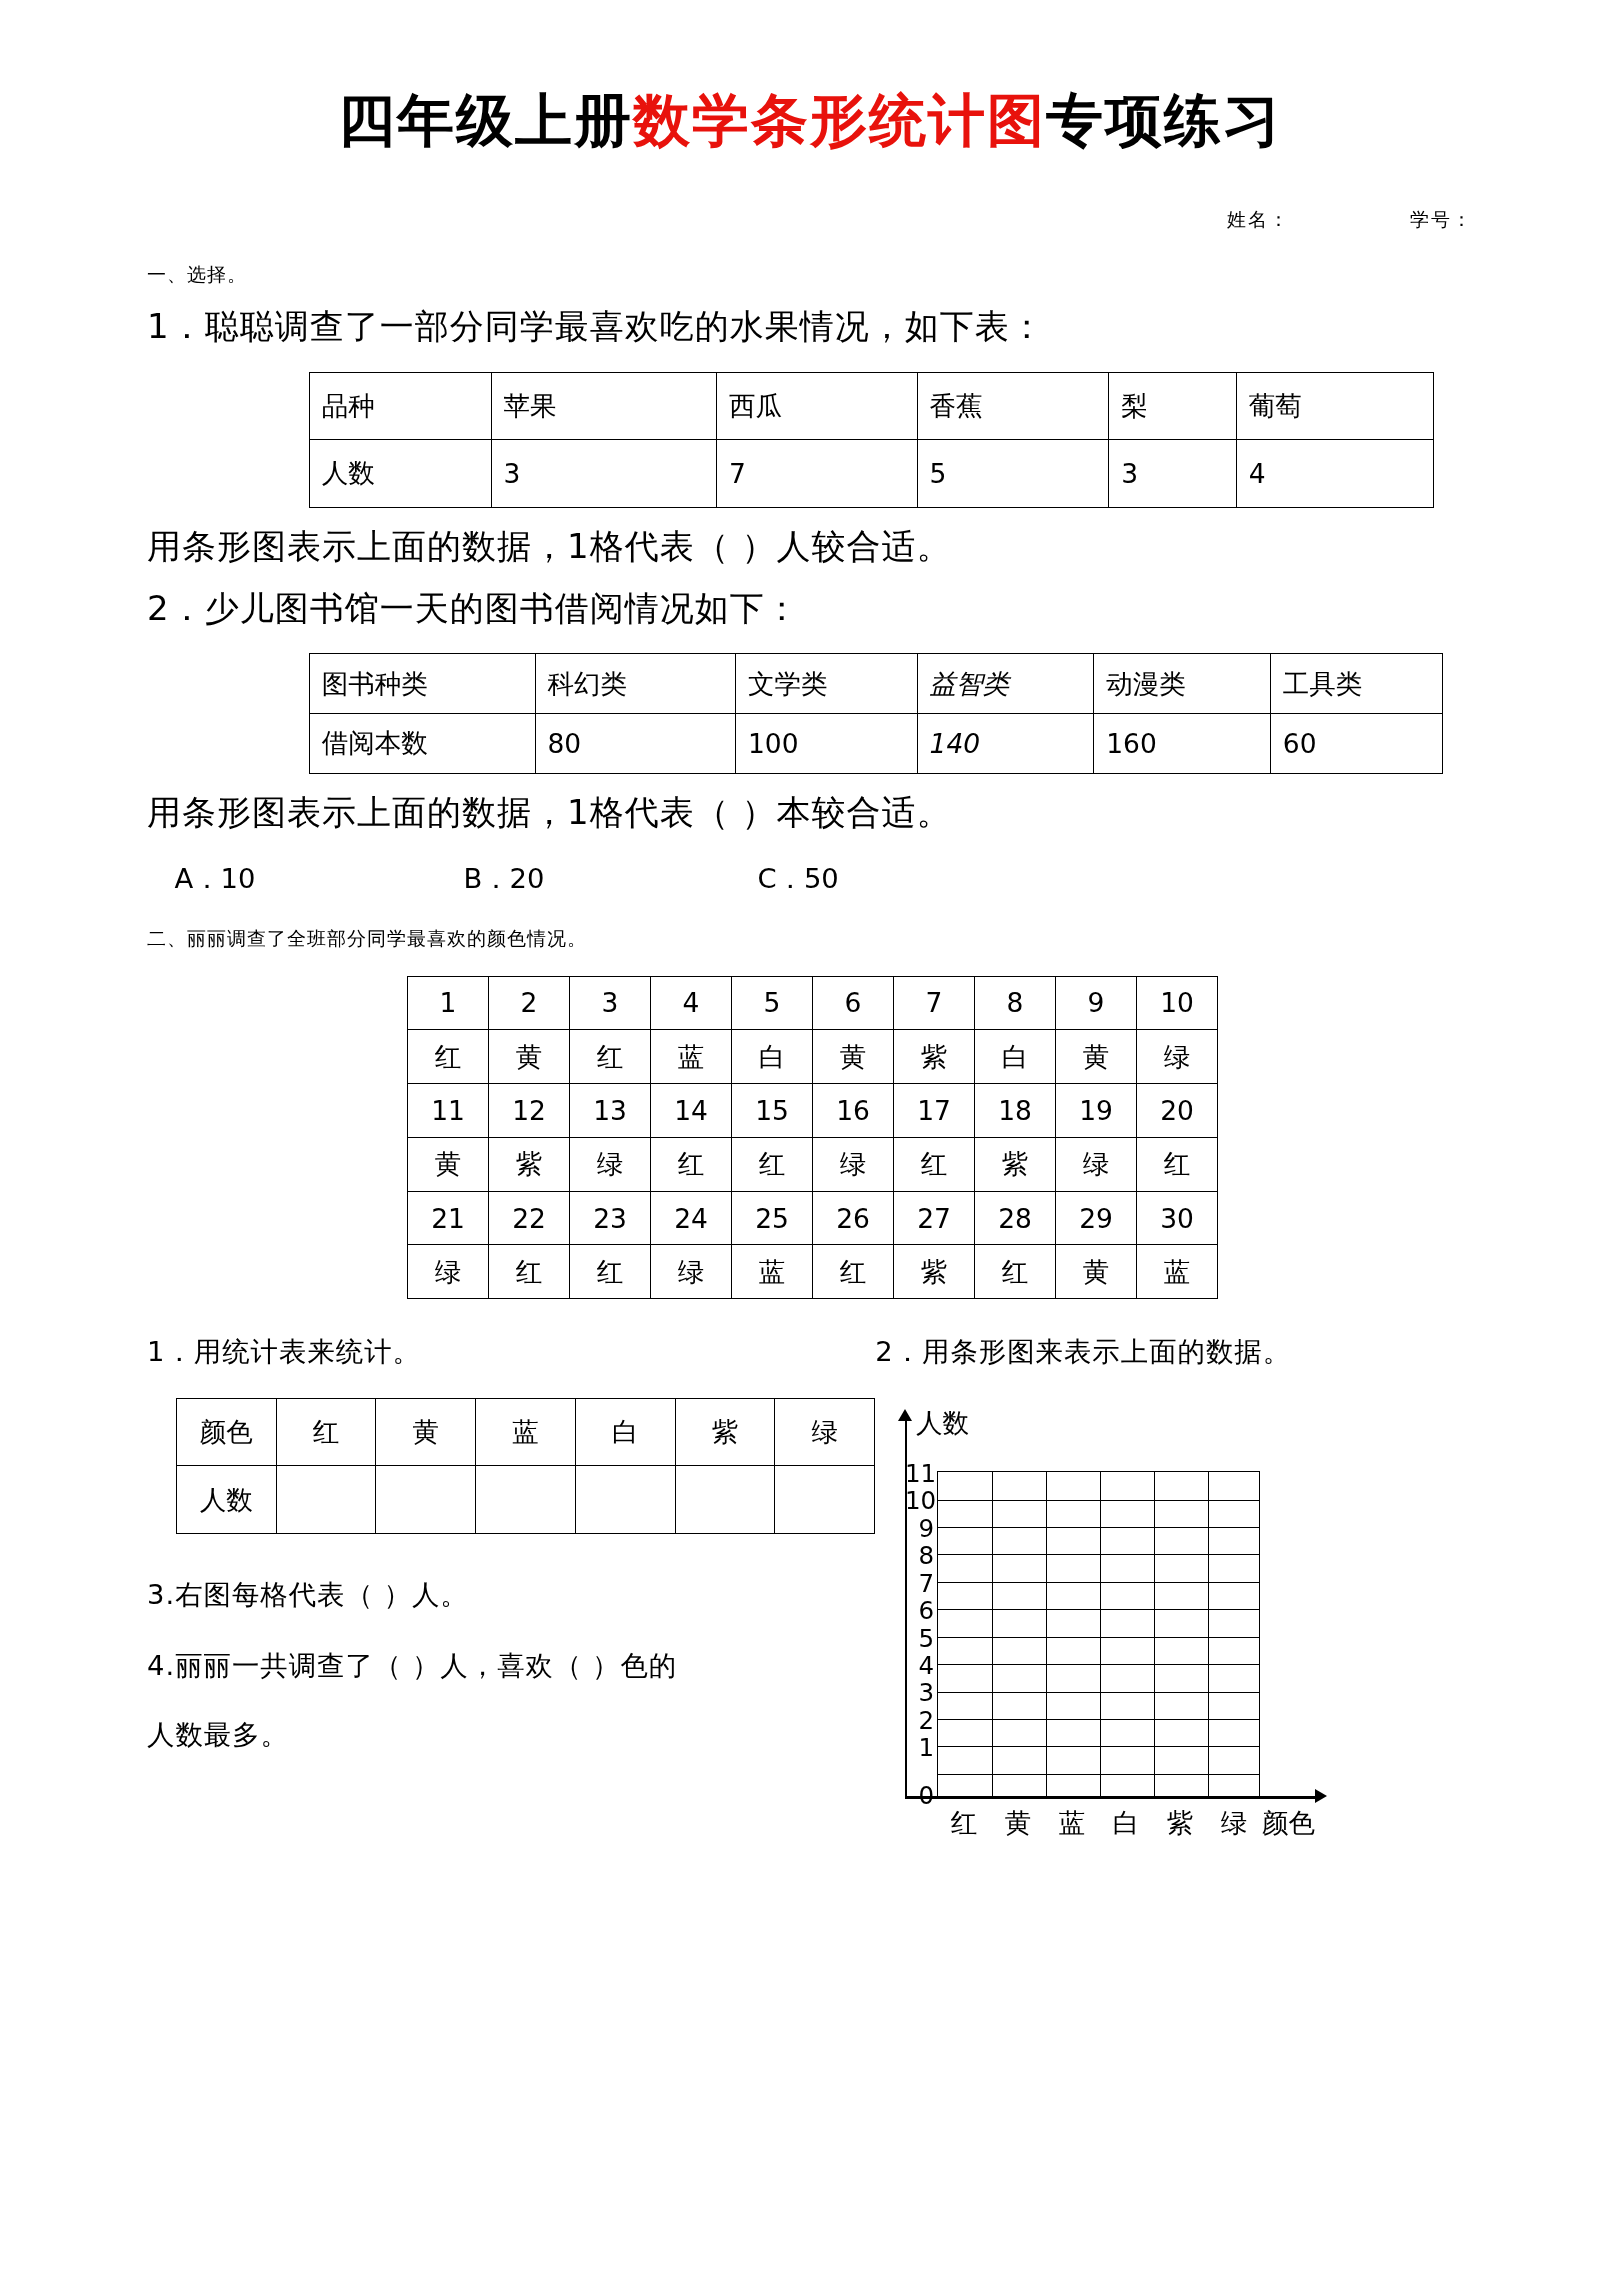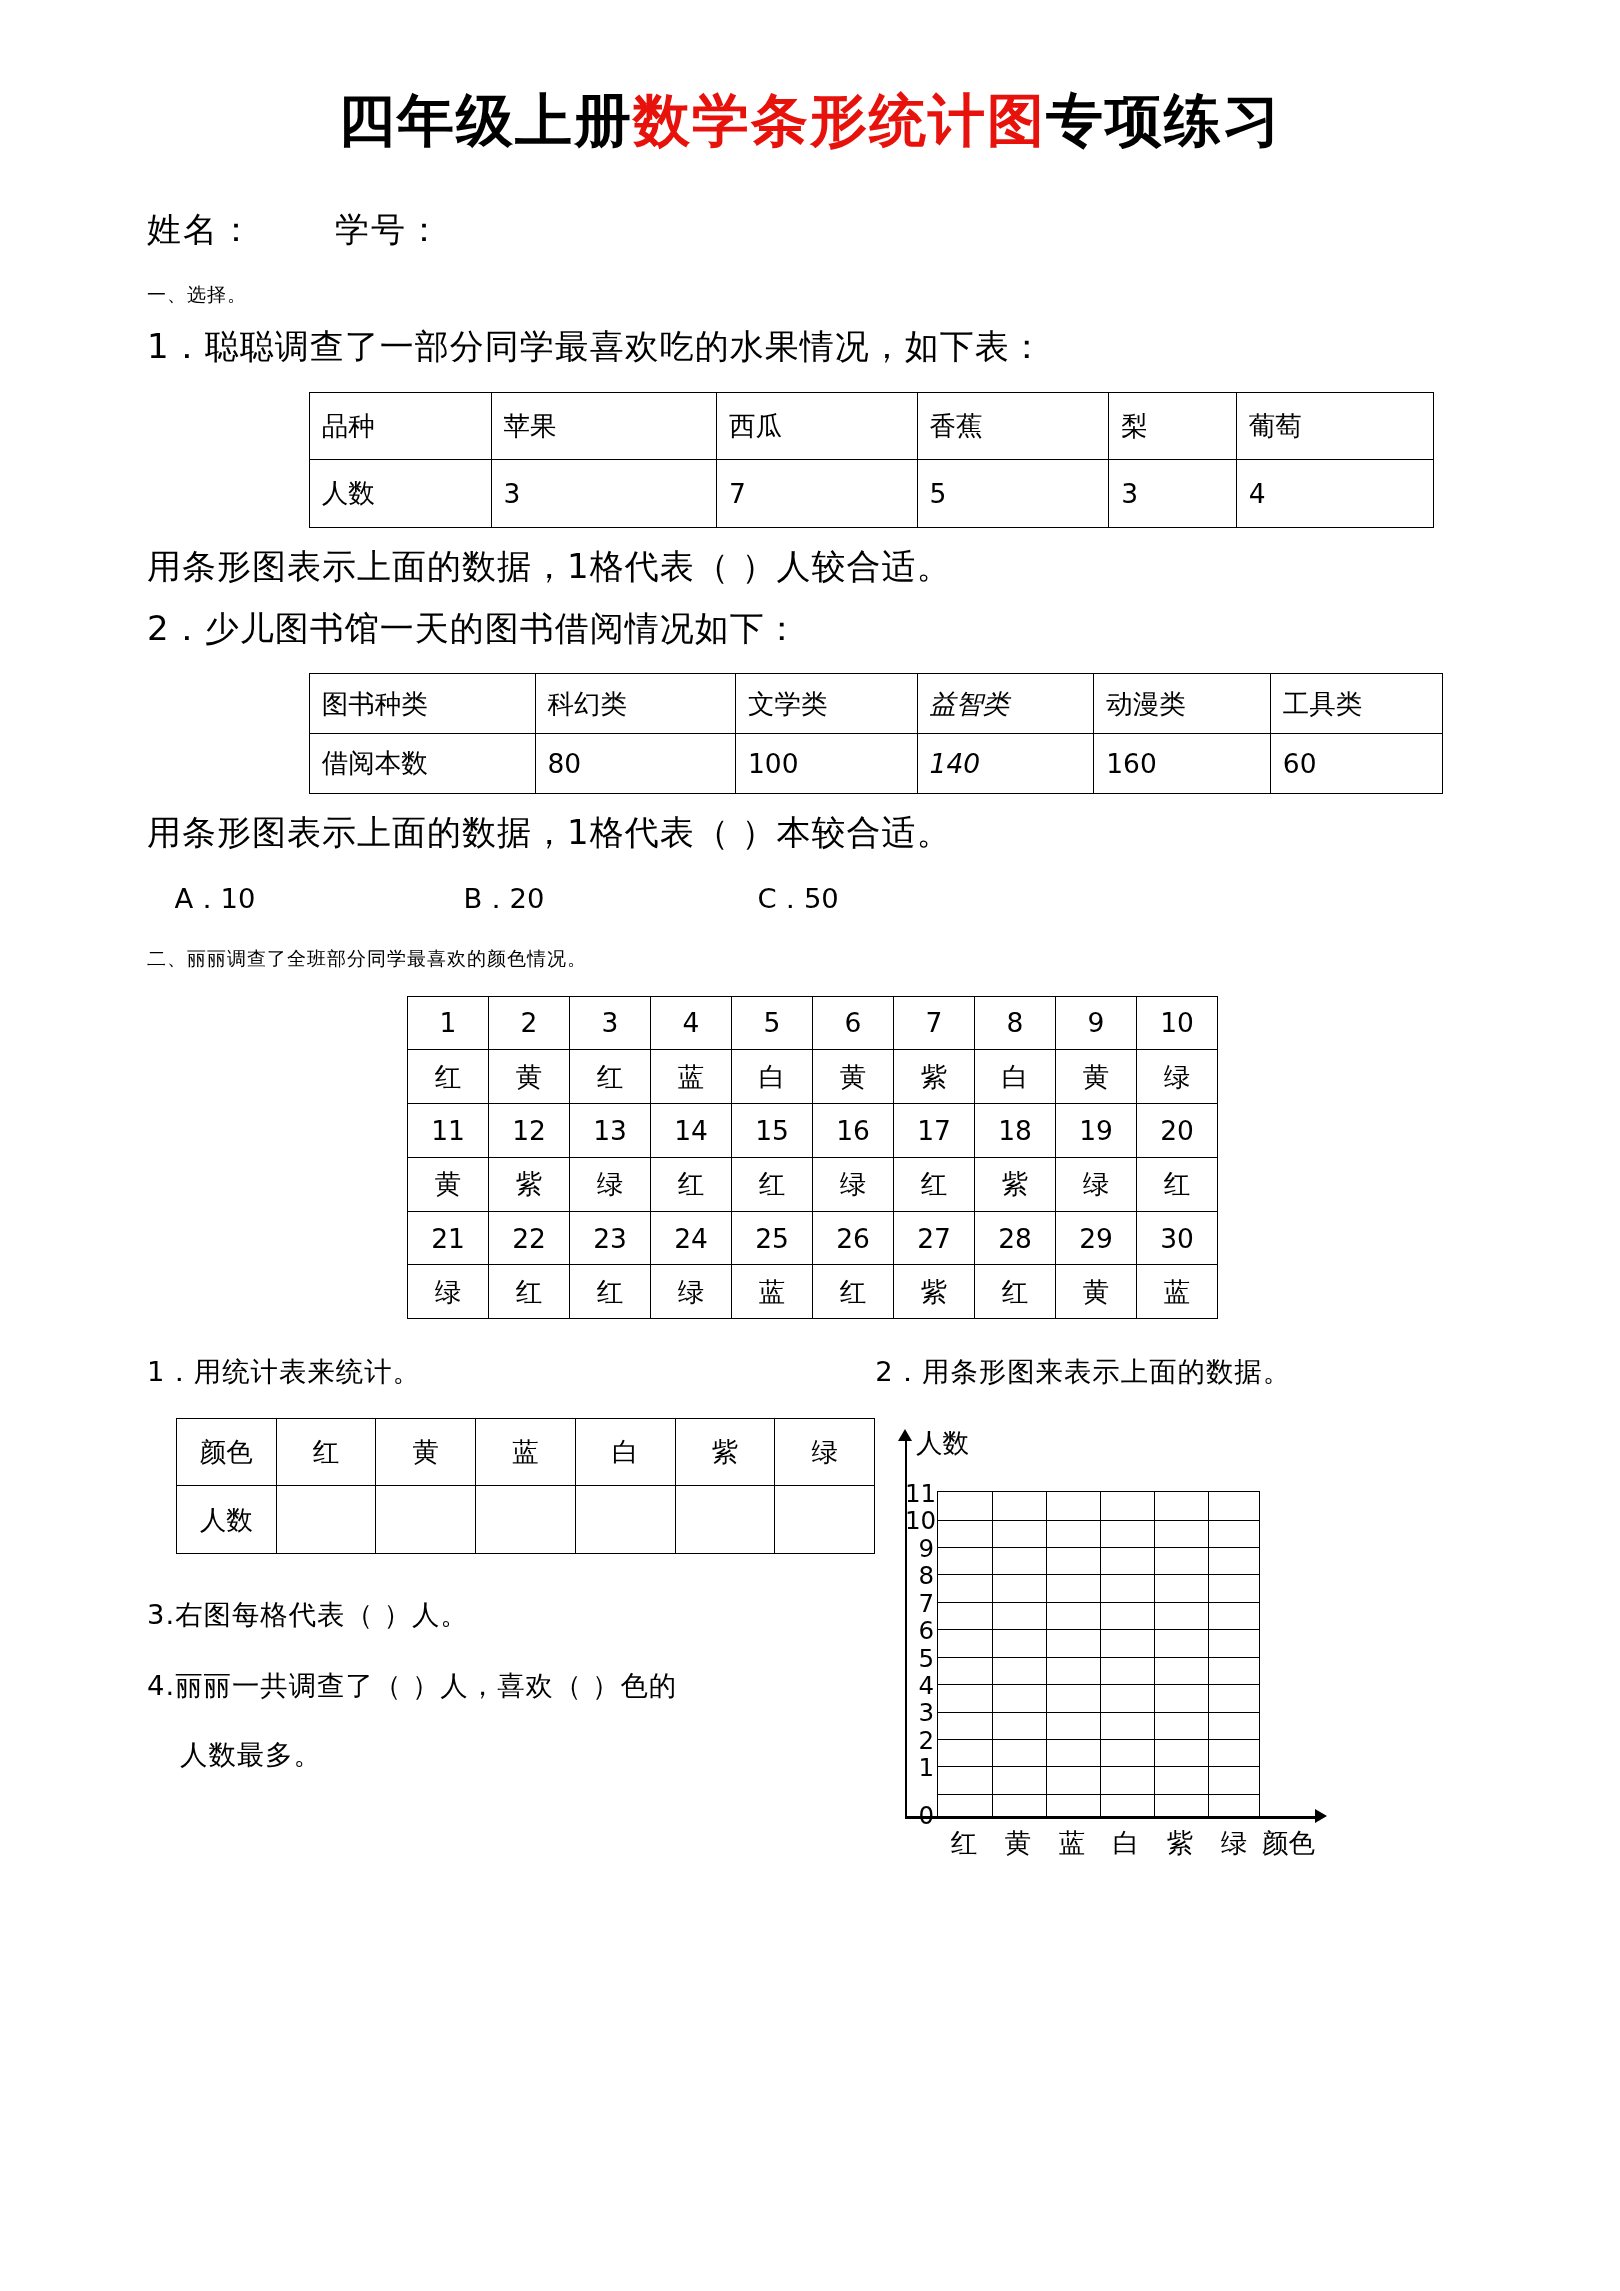--- a/index.html
+++ b/index.html
@@ -30,25 +30,25 @@
     letter-spacing: 2px;
     margin-top: 83px;
     white-space: nowrap;
   }
   .title .red {
     color: #e8120c;
   }
   
   .namerow {
     margin-top: 47px;
-    font-size: 34px;
+    font-size: 19px;
     font-family: "DejaVu Sans", sans-serif;
     display: flex;
-    justify-content: flex-start;
-    gap: 80px;
+    justify-content: flex-end;
+    gap: 120px;
     letter-spacing: 2px;
   }
   
   .sec {
     font-size: 19px;
     margin-top: 29px;
     letter-spacing: 1px;
     font-family: "DejaVu Sans", sans-serif;
   }
   .q {
@@ -138,21 +138,21 @@
   .t4 .h0 { width: 88px; }
   .t4 .hx { width: 88px; }
 
   .note {
     font-size: 27.4px;
     font-family: "DejaVu Sans", sans-serif;
     margin-top: 43px;
     letter-spacing: 1px;
   }
   .note2 { margin-top: 35px; }
-  .note3 { margin-top: 33px; margin-left: 33px; }
+  .note3 { margin-top: 33px; }
 
   
   .chart-wrap {
     position: relative;
     margin-top: 39px;
     margin-left: 9.8px;
     width: 588px;
     height: 461px;
     font-family: "DejaVu Sans", sans-serif;
   }

